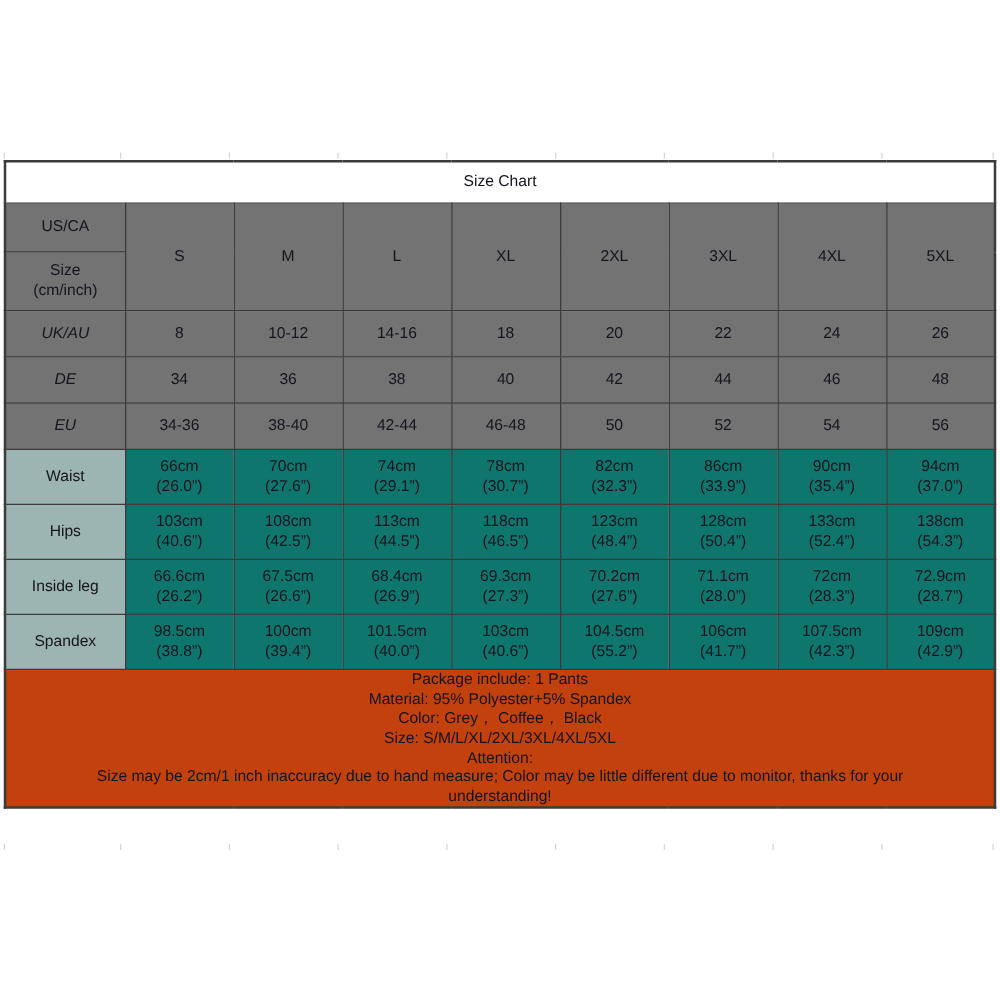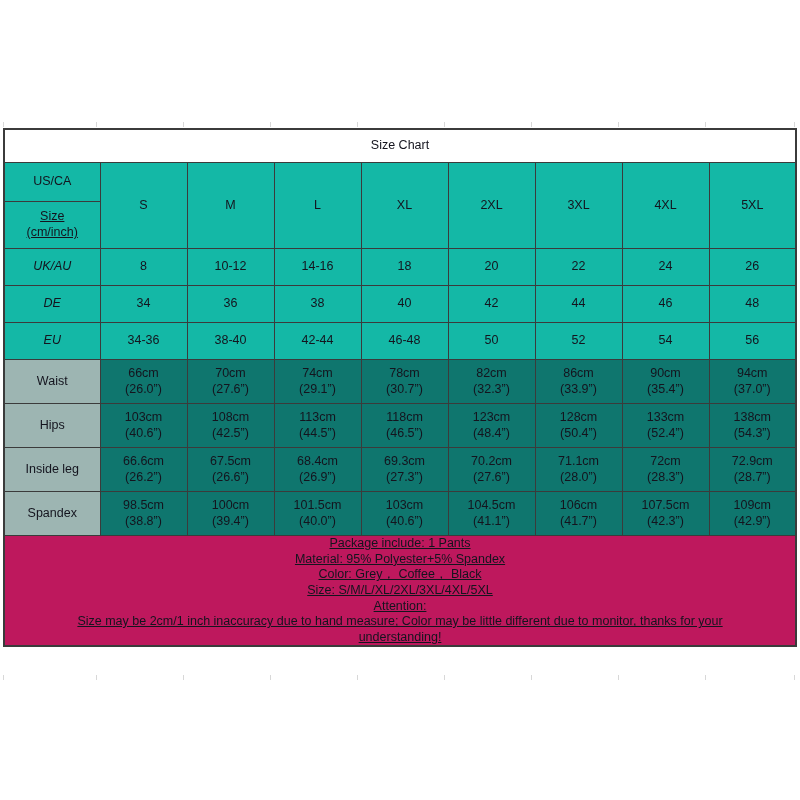--- a/index.html
+++ b/index.html
@@ -47,35 +47,34 @@
   
   td.title-cell {
     background: #ffffff;
     height: 32px;
     font-size: 13px;
     border-bottom: 2px solid #3b3b3b;
   }
 
   
   td.teal {
-    background: #14b8a6;
+    background: #737373;
   }
 
   td.hdr-size {
     height: 84px;
     font-size: 13.5px;
   }
   td.hdr-usca {
     height: 38px;
     font-size: 13px;
   }
   td.hdr-sizeunit {
     height: 46px;
     font-size: 12.5px;
-    text-decoration: underline;
   }
   td.spec-label {
     height: 36px;
     font-size: 13px;
     font-style: italic;
   }
   td.spec-val {
     height: 36px;
     font-size: 13px;
   }
@@ -89,28 +88,27 @@
   td.meas-val {
     background: #0f766e;
     height: 43px;
     font-size: 12.5px;
   }
   td.meas-val .cm { display: block; }
   td.meas-val .inch { display: block; }
 
   
   td.notes-cell {
-    background: #be185d;
+    background: #c2410c;
     text-align: left;
     vertical-align: top;
     padding: 4px 6px 6px 6px;
     font-size: 13px;
     line-height: 1.53;
     color: #14141e;
-    text-decoration: underline;
   }
   .note-line { white-space: nowrap; }
 
   
   .tick {
     position: absolute;
     width: 1px;
     height: 5px;
     background: #d8d8d8;
   }
@@ -303,21 +301,21 @@
           <td class="meas-val">
             <span class="cm">101.5cm</span>
             <span class="inch">(40.0”)</span>
           </td>
           <td class="meas-val">
             <span class="cm">103cm</span>
             <span class="inch">(40.6”)</span>
           </td>
           <td class="meas-val">
             <span class="cm">104.5cm</span>
-            <span class="inch">(41.1”)</span>
+            <span class="inch">(55.2”)</span>
           </td>
           <td class="meas-val">
             <span class="cm">106cm</span>
             <span class="inch">(41.7”)</span>
           </td>
           <td class="meas-val">
             <span class="cm">107.5cm</span>
             <span class="inch">(42.3”)</span>
           </td>
           <td class="meas-val">

